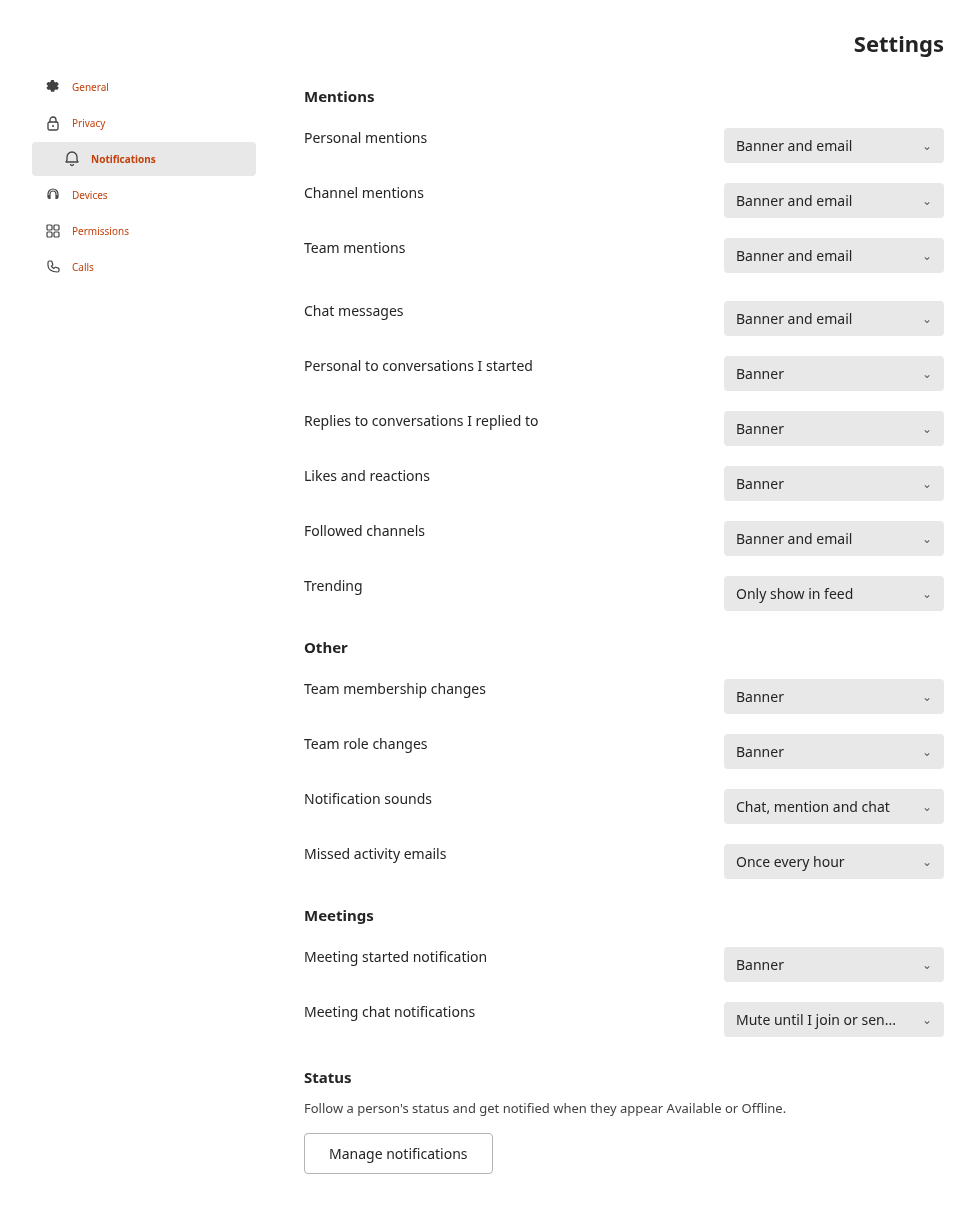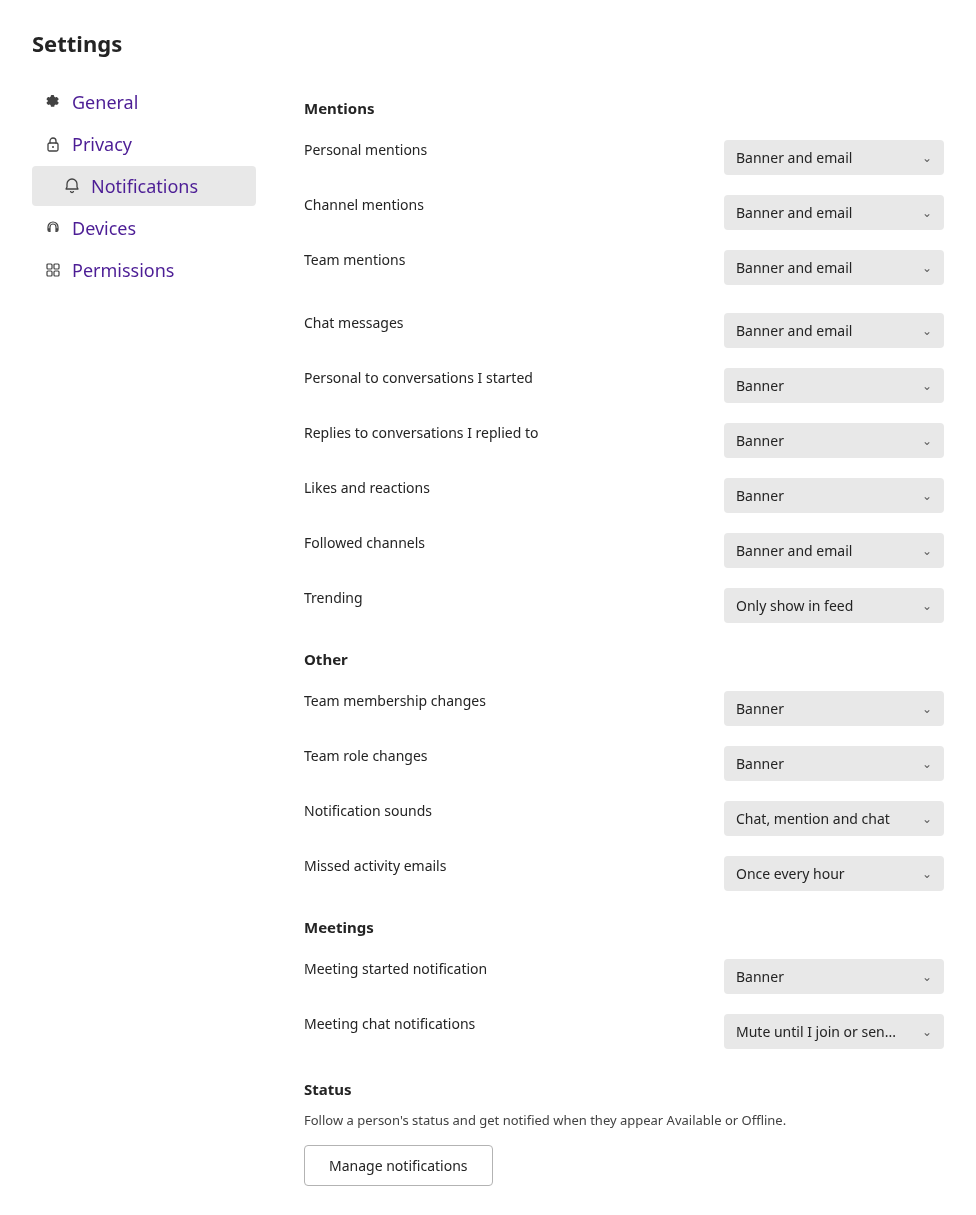--- a/index.html
+++ b/index.html
@@ -12,47 +12,48 @@
     .page {
       width: 976px;
       min-height: 1215px;
       padding: 28px 32px;
       display: flex;
       flex-direction: column;
     }
     .page-title {
       font-size: 22px;
       font-weight: 700;
-      margin-bottom: 24px;
+      margin-bottom: 12px;
+      text-align: right;
     }
     .layout {
       display: flex;
       flex-direction: row;
       gap: 0;
     }
     
     .sidebar {
       width: 240px;
       flex-shrink: 0;
       padding-right: 16px;
     }
     .sidebar-item {
       display: flex;
       align-items: center;
       gap: 10px;
       padding: 8px 12px;
       border-radius: 4px;
       cursor: pointer;
-      font-size: 18px;
+      font-size: 10px;
       margin-bottom: 2px;
-      color: #4c1d95;
+      color: #c2410c;
     }
     .sidebar-item.active {
       background: #e8e8e8;
-      font-weight: 400;
+      font-weight: 700;
       padding-left: 31px;
     }
     .sidebar-icon {
       width: 18px;
       height: 18px;
       display: inline-flex;
       align-items: center;
       justify-content: center;
       flex-shrink: 0;
     }
@@ -176,20 +177,28 @@
           <svg width="16" height="16" viewBox="0 0 16 16" fill="none" xmlns="http://www.w3.org/2000/svg">
             <rect x="2" y="2" width="5" height="5" rx="1" stroke="#424242" stroke-width="1.2" fill="none"></rect>
             <rect x="9" y="2" width="5" height="5" rx="1" stroke="#424242" stroke-width="1.2" fill="none"></rect>
             <rect x="2" y="9" width="5" height="5" rx="1" stroke="#424242" stroke-width="1.2" fill="none"></rect>
             <rect x="9" y="9" width="5" height="5" rx="1" stroke="#424242" stroke-width="1.2" fill="none"></rect>
           </svg>
         </span>
         <span>Permissions</span>
       </div>
 
+      <div class="sidebar-item">
+        <span class="sidebar-icon">
+          <svg width="16" height="16" viewBox="0 0 16 16" fill="none" xmlns="http://www.w3.org/2000/svg">
+            <path d="M3 3.5C3 2.67 3.67 2 4.5 2h1.6c.35 0 .66.22.77.55l.9 2.7a.75.75 0 01-.22.82L6.4 7.2A8.5 8.5 0 008.8 9.6l1.13-1.15a.75.75 0 01.82-.22l2.7.9c.33.11.55.42.55.77V11.5c0 .83-.67 1.5-1.5 1.5C6.1 13 3 9.9 3 6.5V3.5z" stroke="#424242" stroke-width="1.2" fill="none"></path>
+          </svg>
+        </span>
+        <span>Calls</span>
+      </div>
     </div>
 
     <div class="main">
 
       <div class="section">
         <div class="section-title">Mentions</div>
         <div class="setting-row">
           <span class="setting-label">Personal mentions</span>
           <div class="setting-select">
             <span>Banner and email</span>

